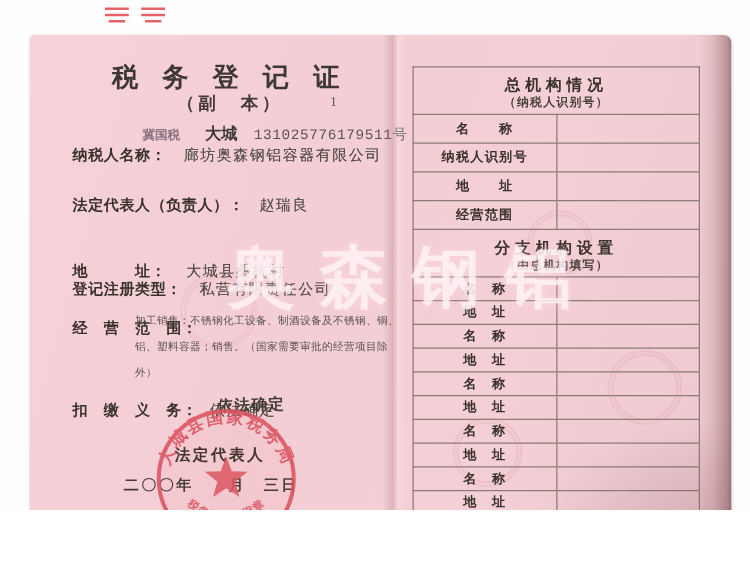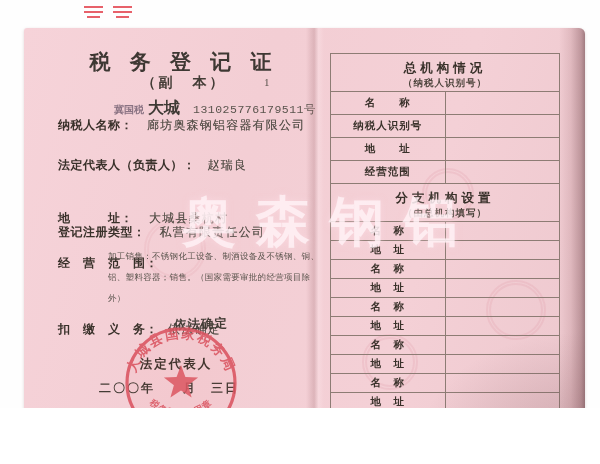--- a/index.html
+++ b/index.html
@@ -33,21 +33,21 @@
 
   
   .lp{position:absolute;left:0;top:0;width:300px;height:100%;}
   .title{position:absolute;left:10px;top:20px;width:300px;text-align:center;
          font-size:21px;font-weight:bold;letter-spacing:7px;color:#3e3833;}
   .subtitle{position:absolute;left:10px;top:46px;width:300px;text-align:center;
          font-size:14px;font-weight:bold;letter-spacing:3px;color:#433c36;}
   .pagenum{position:absolute;left:240px;top:48px;font-size:11px;color:#5a544d;}
   .serial{position:absolute;left:6px;top:70px;white-space:nowrap;}
   .serial .pfx{margin-left:84px;font-size:10px;color:#8a7383;filter:blur(.4px);font-weight:bold;}
-  .serial .rgn{font-size:16px;color:#3f3a35;font-weight:bold;filter:blur(.2px);}
+  .serial .rgn{margin-left:16px;font-size:13px;color:#3f3a35;font-weight:bold;filter:blur(.2px);}
   .serial .num{margin-left:9px;font-family:"Liberation Mono","DejaVu Sans Mono",monospace;
                font-size:11.5px;color:#5a544d;letter-spacing:.5px;}
   .field{position:absolute;left:6px;white-space:nowrap;margin-left:28px;}
   .lbl{font-size:12px;font-weight:bold;color:#39312a;letter-spacing:.5px;}
   .val{font-size:12px;color:#544e47;letter-spacing:1.2px;text-shadow:0 0 .5px rgba(84,78,71,.6);}
   .f1{top:87px;}  .f1 .val{margin-left:10px;}
   .f2{top:127px;} .f2 .val{margin-left:8px;}
   .f3{top:180px;} .f3 .val{margin-left:12px;}
   .f4{top:194px;} .f4 .val{margin-left:10px;}
   .f5l{top:225px;}

